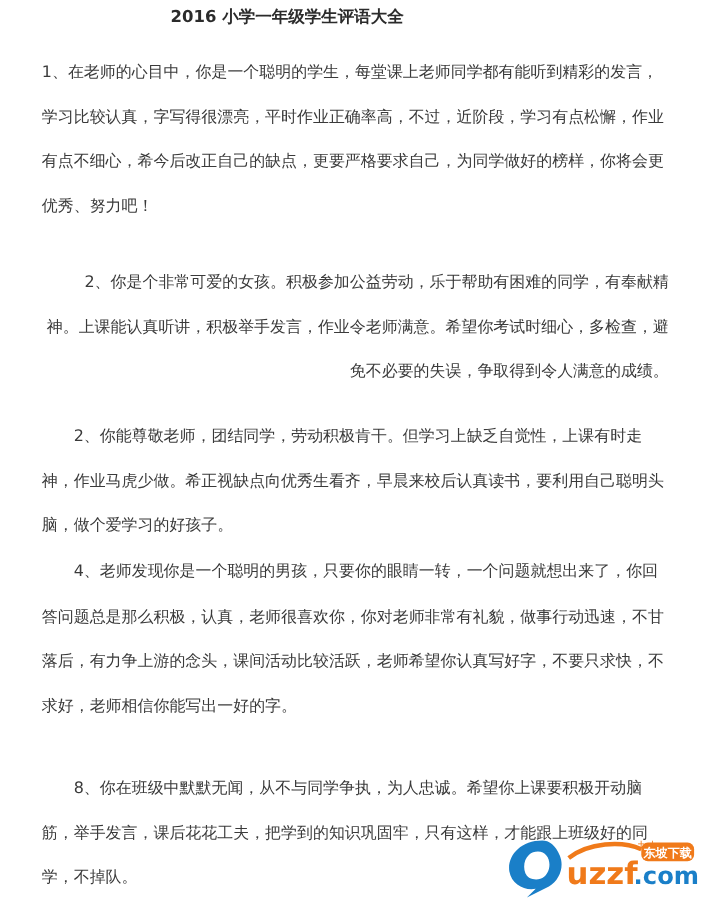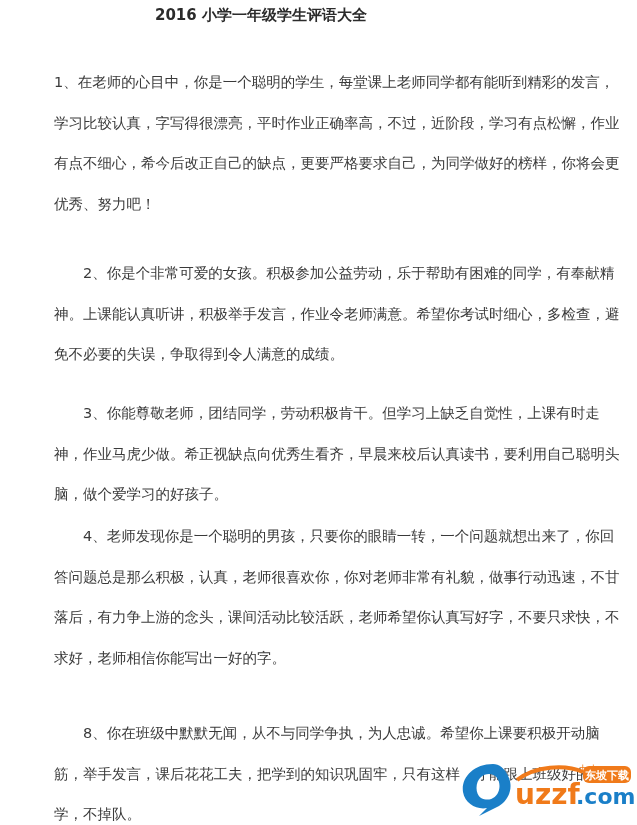--- a/index.html
+++ b/index.html
@@ -25,21 +25,21 @@
       letter-spacing: 0px;
       white-space: nowrap;
       text-align: right;
     }
     .para {
       position: absolute;
       left: 38px;
       width: 570px;
       font-size: 14.5px;
       line-height: 40.5px;
-      margin: 16px;
+      margin: 0;
       color: #3a3a3a;
       text-indent: 0;
     }
     .para.indent {
       text-indent: 29px;
     }
     .logo {
       position: absolute;
       left: 455px;
       top: 758px;
@@ -47,22 +47,22 @@
       height: 60px;
     }
   </style>
 </head>
 <body>
 
 <div>
   <div class="doc-title">2016 小学一年级学生评语大全</div>
 
   <p class="para" style="top:46px;">1、在老师的心目中，你是一个聪明的学生，每堂课上老师同学都有能听到精彩的发言，学习比较认真，字写得很漂亮，平时作业正确率高，不过，近阶段，学习有点松懈，作业有点不细心，希今后改正自己的缺点，更要严格要求自己，为同学做好的榜样，你将会更优秀、努力吧！</p>
-  <p class="para indent" style="top:237px;">2、你是个非常可爱的女孩。积极参加公益劳动，乐于帮助有困难的同学，有奉献精神。上课能认真听讲，积极举手发言，作业令老师满意。希望你考试时细心，多检查，避免不必要的失误，争取得到令人满意的成绩。</p>
-  <p class="para indent" style="top:377px;">3、你能尊敬老师，团结同学，劳动积极肯干。但学习上缺乏自觉性，上课有时走神，作业马虎少做。希正视缺点向优秀生看齐，早晨来校后认真读书，要利用自己聪明头脑，做个爱学习的好孩子。</p>
+  <p class="para indent" style="top:237px;text-align:right;">2、你是个非常可爱的女孩。积极参加公益劳动，乐于帮助有困难的同学，有奉献精神。上课能认真听讲，积极举手发言，作业令老师满意。希望你考试时细心，多检查，避免不必要的失误，争取得到令人满意的成绩。</p>
+  <p class="para indent" style="top:377px;">2、你能尊敬老师，团结同学，劳动积极肯干。但学习上缺乏自觉性，上课有时走神，作业马虎少做。希正视缺点向优秀生看齐，早晨来校后认真读书，要利用自己聪明头脑，做个爱学习的好孩子。</p>
   <p class="para indent" style="top:500px;">4、老师发现你是一个聪明的男孩，只要你的眼睛一转，一个问题就想出来了，你回答问题总是那么积极，认真，老师很喜欢你，你对老师非常有礼貌，做事行动迅速，不甘落后，有力争上游的念头，课间活动比较活跃，老师希望你认真写好字，不要只求快，不求好，老师相信你能写出一好的字。</p>
   <p class="para indent" style="top:697px;">8、你在班级中默默无闻，从不与同学争执，为人忠诚。希望你上课要积极开动脑筋，举手发言，课后花花工夫，把学到的知识巩固牢，只有这样，才能跟上班级好的同学，不掉队。</p>
 
   <div class="logo">
     <svg width="180" height="60" viewBox="0 0 180 60">
 
       <path d="M38 6 C18 6 6 20 8 34 C10 46 22 52 32 50 L24 58 L44 48 C54 42 58 30 54 20 C50 10 44 6 38 6 Z M34 16 C42 16 46 24 44 32 C42 40 34 44 26 40 C20 36 20 24 26 19 C28 17 31 16 34 16 Z" fill="#1a7fc8"></path>
 
       <text x="60" y="46" font-family="DejaVu Sans, sans-serif" font-weight="bold" font-size="28" fill="#f07a1a">uzzf</text>
       <text x="121" y="46" font-family="DejaVu Sans, sans-serif" font-weight="bold" font-size="22" fill="#1a7fc8">.com</text>

